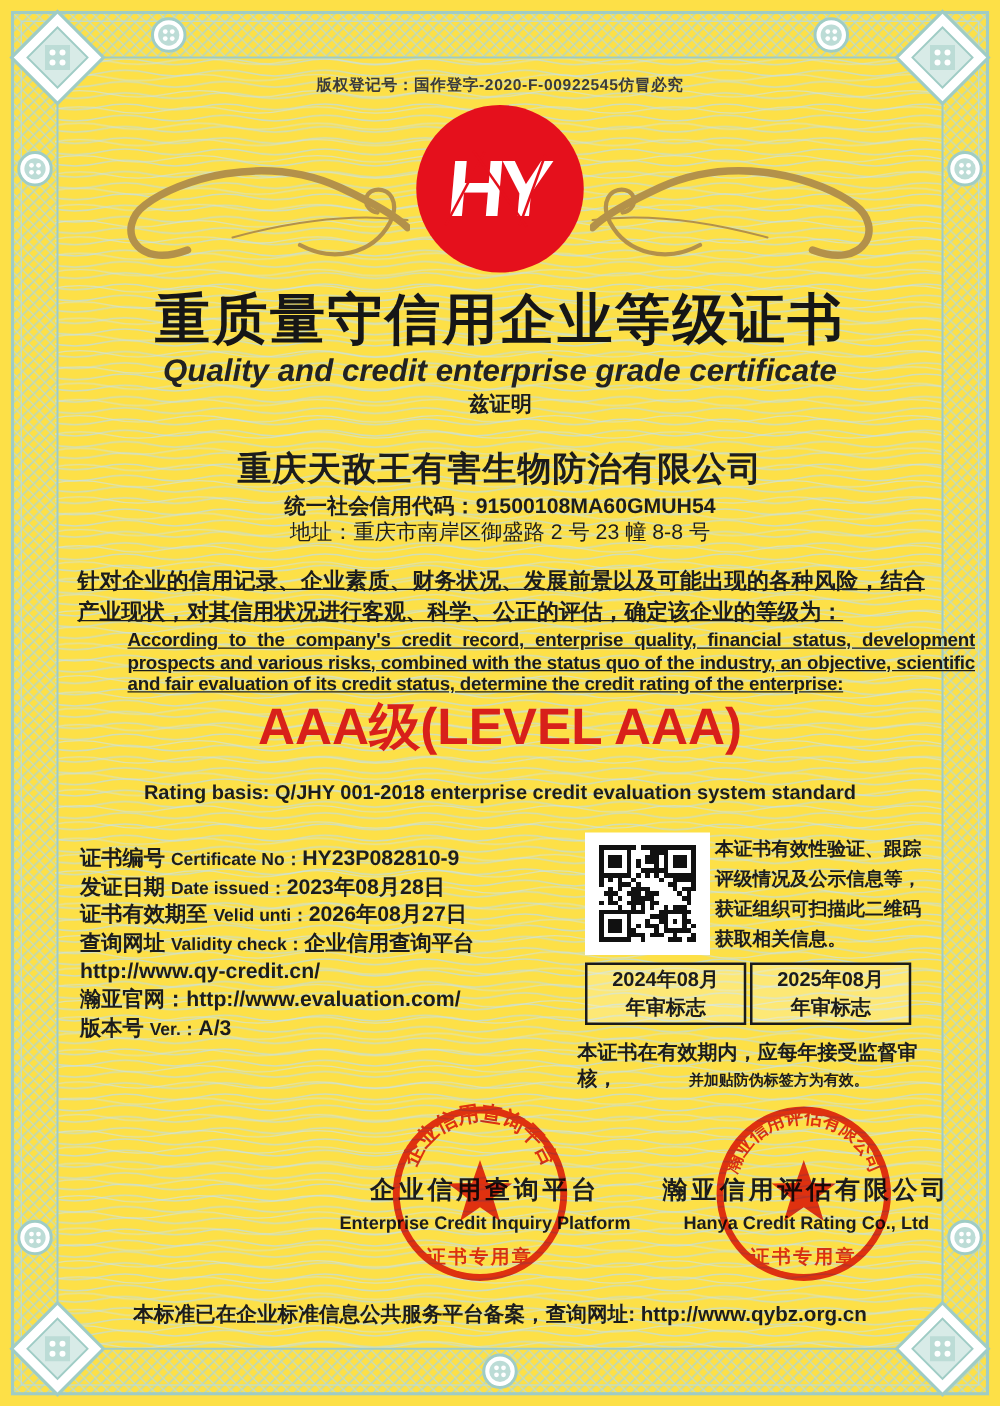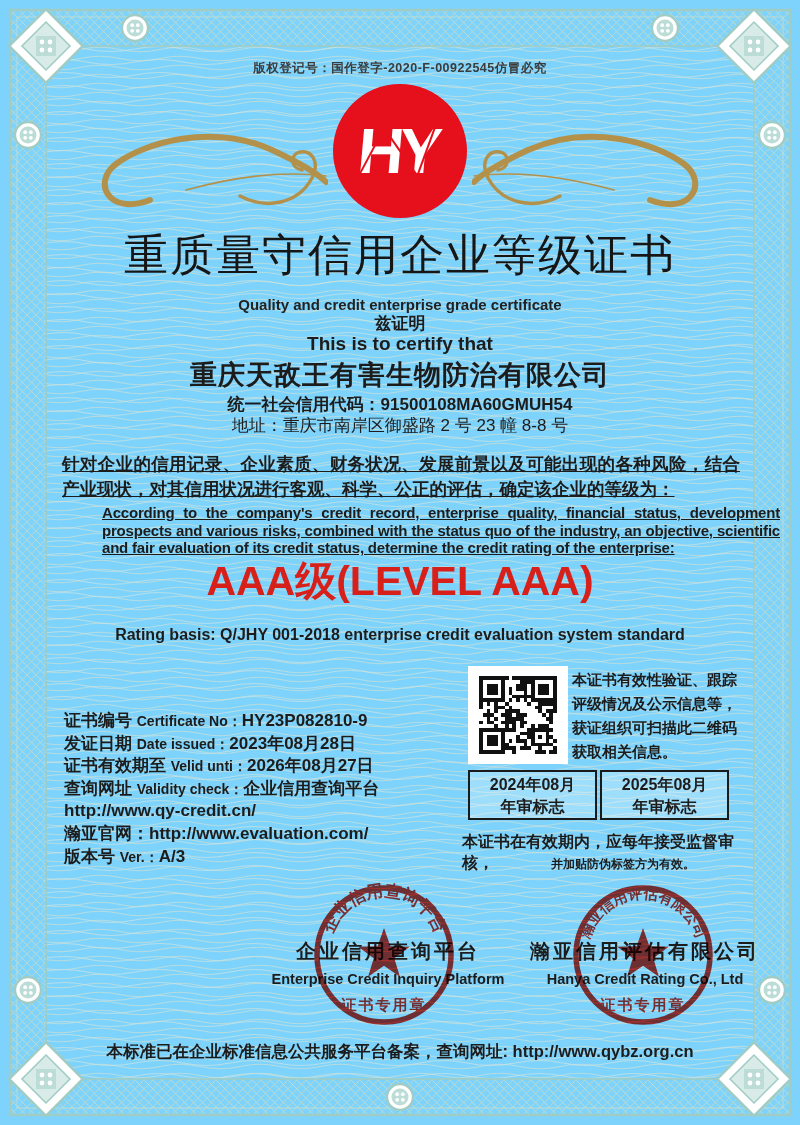--- a/index.html
+++ b/index.html
@@ -1,52 +1,52 @@
 <!DOCTYPE html>
 <html style="--accent-red: #d8201a; --seal-red: #df2823; --logo-red: #e5101c; --teal: #a3cfc8; --gold: #b3914a;"><head>
 <meta charset="utf-8">
 <style>
   :root{
     --accent-red:#d8201a; --seal-red:#df2823; --logo-red:#e5101c;
     --teal:#a3cfc8; --teal-light:#c6e0db; --gold:#b3914a; --ink:#1c1c1c;
   }
   *{margin:0;padding:0;box-sizing:border-box;}
   body{background:#888;font-family:"Liberation Sans","DejaVu Sans",sans-serif;color:var(--ink);}
-  .page{position:relative;width:800px;height:1125px;background:#7dd3fc;overflow:hidden;margin:0 auto;}
+  .page{position:relative;width:800px;height:1125px;background:#fde047;overflow:hidden;margin:0 auto;}
   .abs{position:absolute;}
   .ctr{left:0;width:100%;text-align:center;}
   
   .bg-layer{left:0;top:0;width:800px;height:1125px;z-index:0;pointer-events:none;}
   .frame-layer{left:0;top:0;width:800px;height:1125px;z-index:1;pointer-events:none;}
   .content{z-index:2;}
   
   .copyright{top:60px;font-size:12.5px;font-weight:700;color:#3b3b3b;letter-spacing:.5px;}
   .logo{top:84px;left:333px;width:134px;height:134px;border-radius:50%;background:var(--logo-red);
         display:flex;align-items:center;justify-content:center;z-index:3;}
   .logo-text{color:#fff;font-size:64px;font-weight:900;letter-spacing:-5px;transform:skewX(-5deg);
              font-family:"Liberation Sans",sans-serif;position:relative;padding-right:5px;}
   .crack{position:absolute;background:var(--logo-red);}
   .flourish{top:112px;width:238px;height:105px;z-index:2;}
   .flourish.left{left:90px;} .flourish.right{left:472px;transform:scaleX(-1);}
-  .title{top:226px;font-size:44px;font-weight:400;letter-spacing:2px;color:#161616;}
-  .subtitle{top:296px;font-size:15px;font-weight:600;color:#222;}
+  .title{top:226px;font-size:44px;font-weight:700;letter-spacing:2px;color:#161616;}
+  .subtitle{top:283px;font-size:25px;font-weight:600;color:#222;font-style:italic;}
   .certify-cn{top:312px;font-size:17px;font-weight:600;}
   .certify-en{top:333px;font-size:19px;font-weight:600;}
   .company{top:357px;font-size:27px;font-weight:800;letter-spacing:1px;}
   .code-line{top:393px;font-size:17px;font-weight:600;}
   .addr-line{top:414px;font-size:17px;font-weight:400;}
   
   .para{left:62px;width:678px;text-align:justify;text-decoration:underline;}
   .para-cn{top:452px;font-size:17.5px;font-weight:700;line-height:1.44;}
   .para-en{top:504px;font-size:15px;font-weight:600;line-height:1.18;letter-spacing:-0.2px;margin-left:40px;}
   .grade{top:554px;font-size:41px;font-weight:800;color:var(--accent-red);letter-spacing:0px;}
   .basis-cn{top:607px;font-size:15.5px;font-weight:700;}
   .basis-en{top:626px;font-size:16px;font-weight:600;}
   
-  .details{left:64px;top:710px;width:400px;}
+  .details{left:64px;top:676px;width:400px;}
   .drow{height:22.6px;line-height:22.6px;white-space:nowrap;font-weight:700;}
   .drow .cn{font-size:17px;}
   .drow .en{font-size:14px;}
   .drow .val{font-size:17px;}
   
   .qr-box{left:468px;top:666px;width:100px;height:98px;background:#fff;padding:3px;z-index:2;}
   .qr-box svg{width:94px;height:92px;display:block;}
   .qr-note{left:572px;top:668px;width:172px;font-size:15px;font-weight:700;line-height:24px;}
   .review-box{top:770px;width:129px;height:50px;border:2px solid #1a1a1a;background:rgba(255,255,255,.25);
               text-align:center;font-size:16px;font-weight:700;line-height:22px;padding-top:2px;}
@@ -143,21 +143,20 @@
   <div class="abs logo">
     <span class="logo-text">HY</span>
     <div class="crack" style="left:38px;top:34px;width:2px;height:66px;transform:rotate(28deg);"></div>
     <div class="crack" style="left:66px;top:30px;width:2px;height:74px;transform:rotate(-35deg);"></div>
     <div class="crack" style="left:92px;top:38px;width:2px;height:60px;transform:rotate(20deg);"></div>
   </div>
 
   <div class="abs ctr content title">重质量守信用企业等级证书</div>
   <div class="abs ctr content subtitle">Quality and credit enterprise grade certificate</div>
   <div class="abs ctr content certify-cn">兹证明</div>
-  <div class="abs ctr content certify-en">This is to certify that</div>
   <div class="abs ctr content company">重庆天敌王有害生物防治有限公司</div>
   <div class="abs ctr content code-line">统一社会信用代码：91500108MA60GMUH54</div>
   <div class="abs ctr content addr-line">地址：重庆市南岸区御盛路 2 号 23 幢 8-8 号</div>
 
   <div class="abs content para para-cn">针对企业的信用记录、企业素质、财务状况、发展前景以及可能出现的各种风险，结合产业现状，对其信用状况进行客观、科学、公正的评估，确定该企业的等级为：</div>
   <div class="abs content para para-en">According to the company's credit record, enterprise quality, financial status, development prospects and various risks, combined with the status quo of the industry, an objective, scientific and fair evaluation of its credit status, determine the credit rating of the enterprise:</div>
   <div class="abs ctr content grade">AAA级(LEVEL AAA)</div>
   <div class="abs ctr content basis-en">Rating basis: Q/JHY 001-2018 enterprise credit evaluation system standard</div>
 
   <div class="abs content details">

